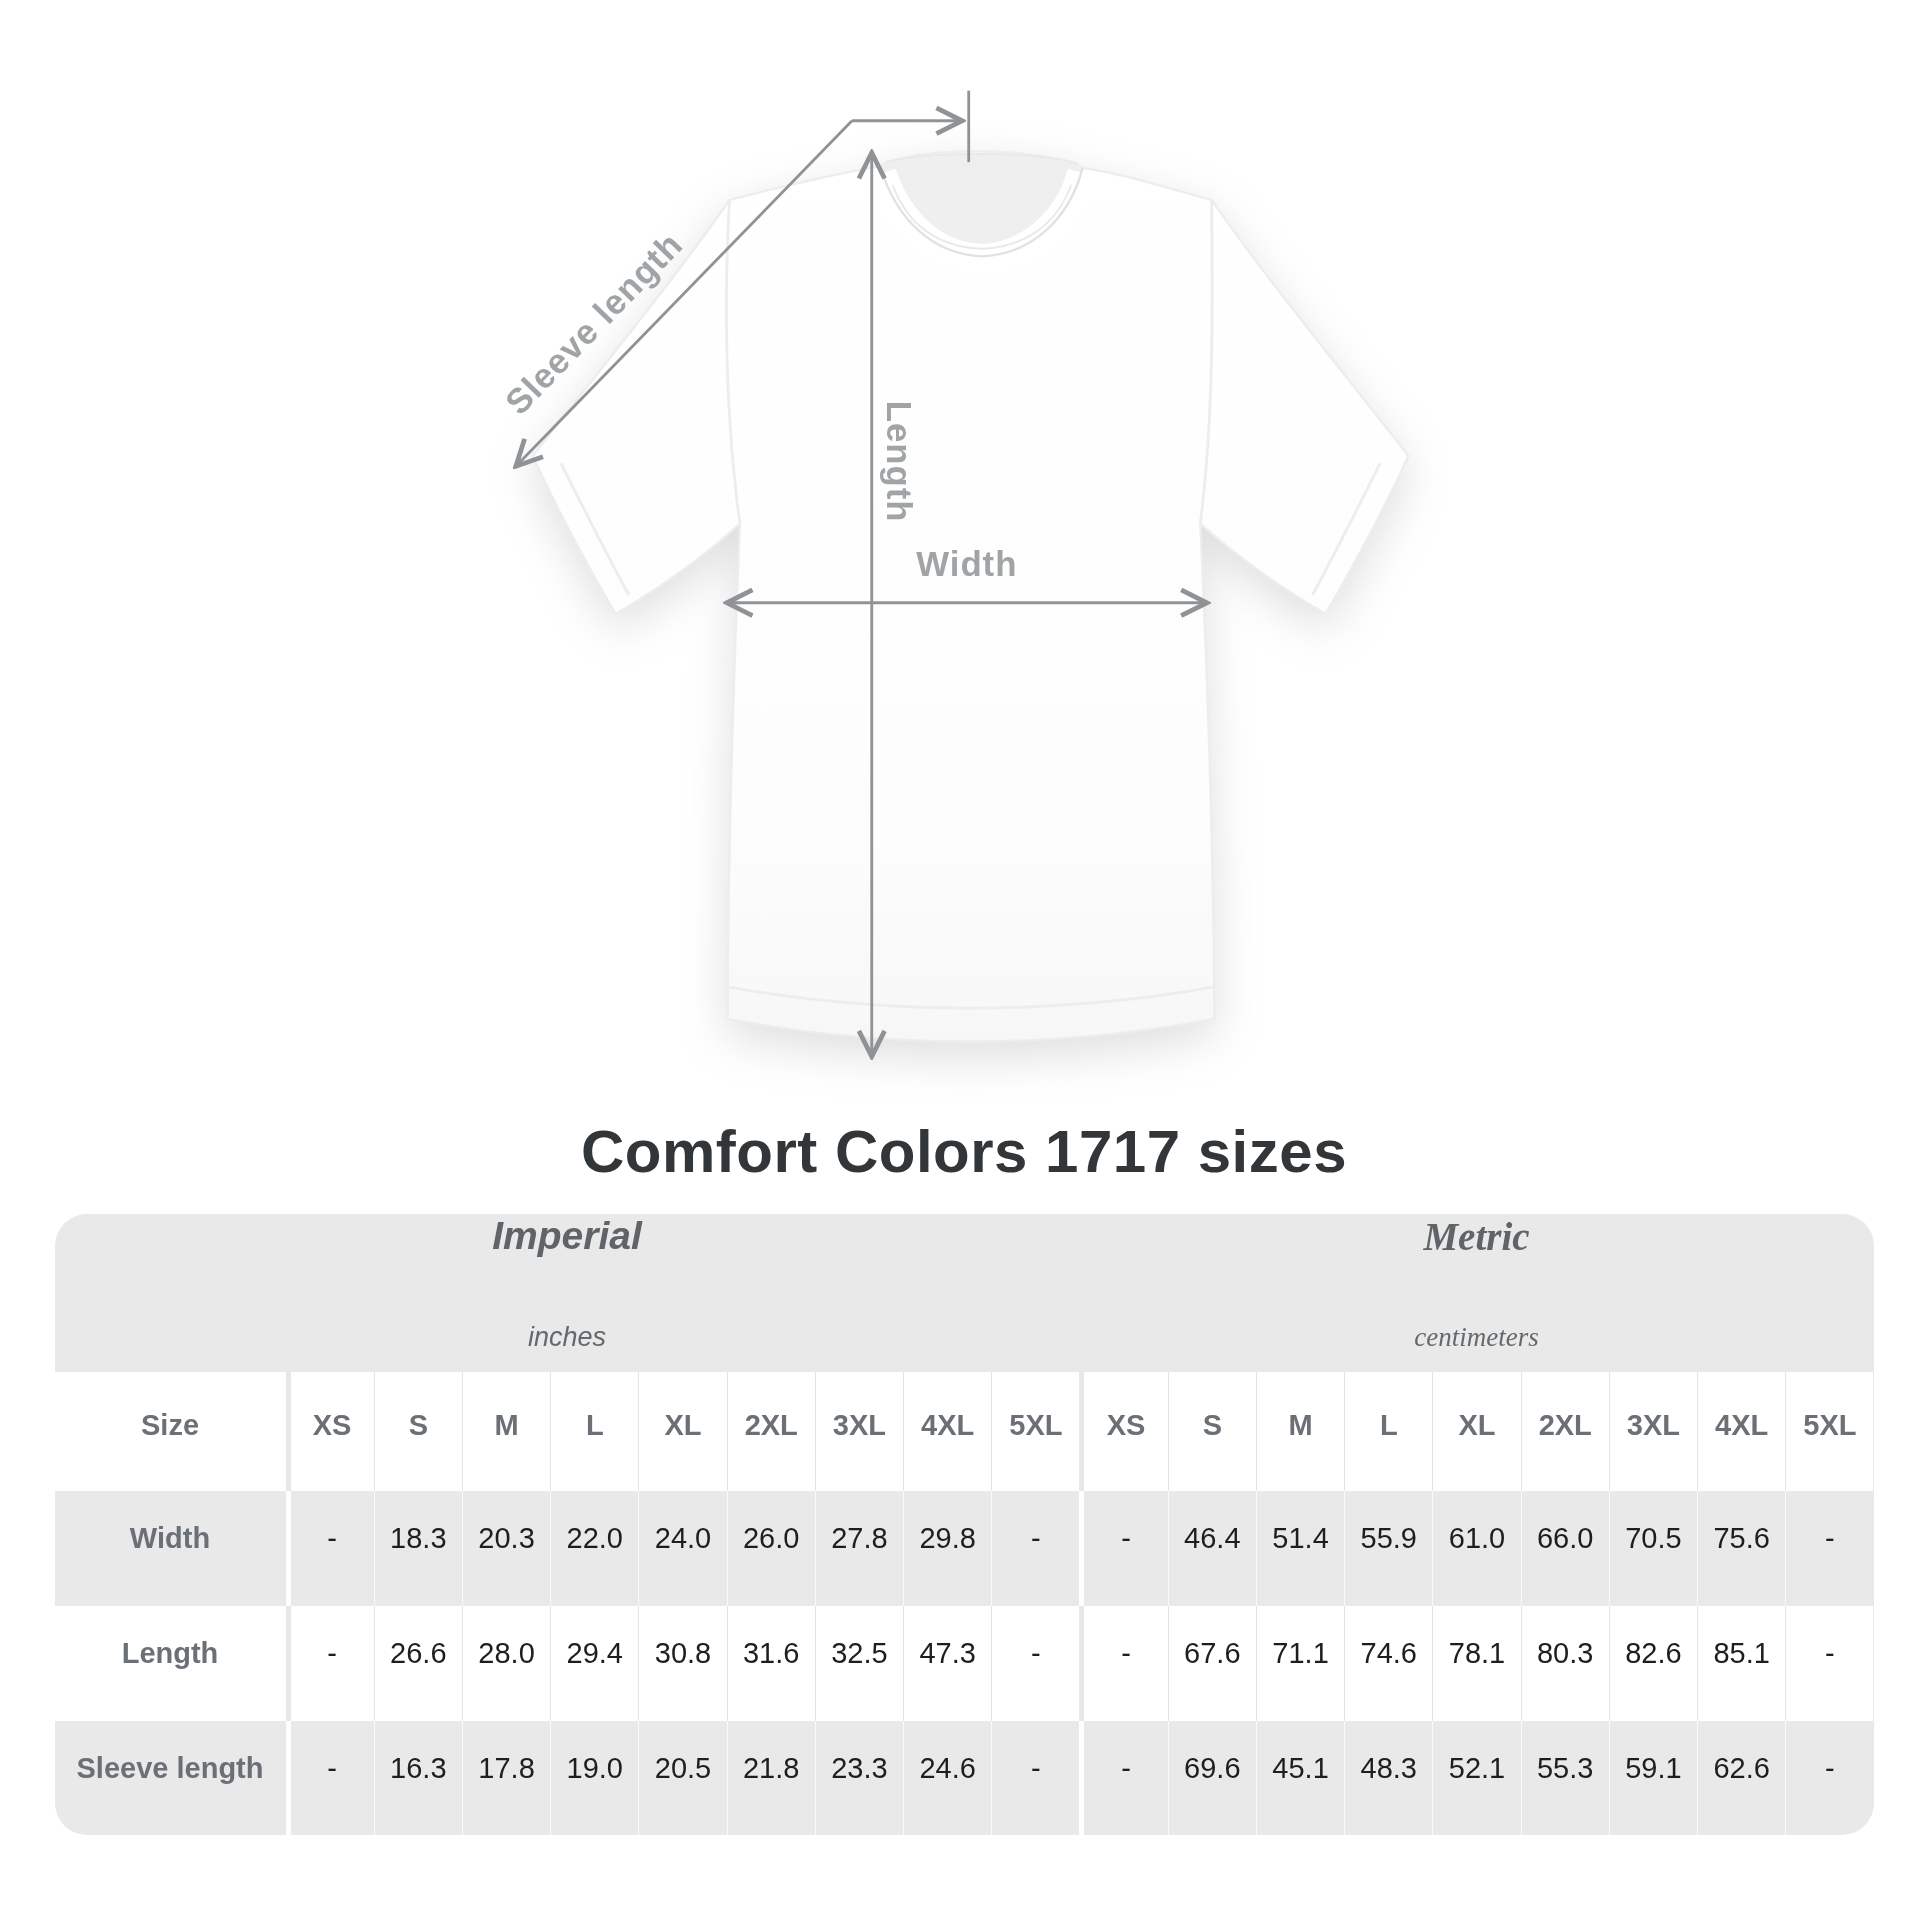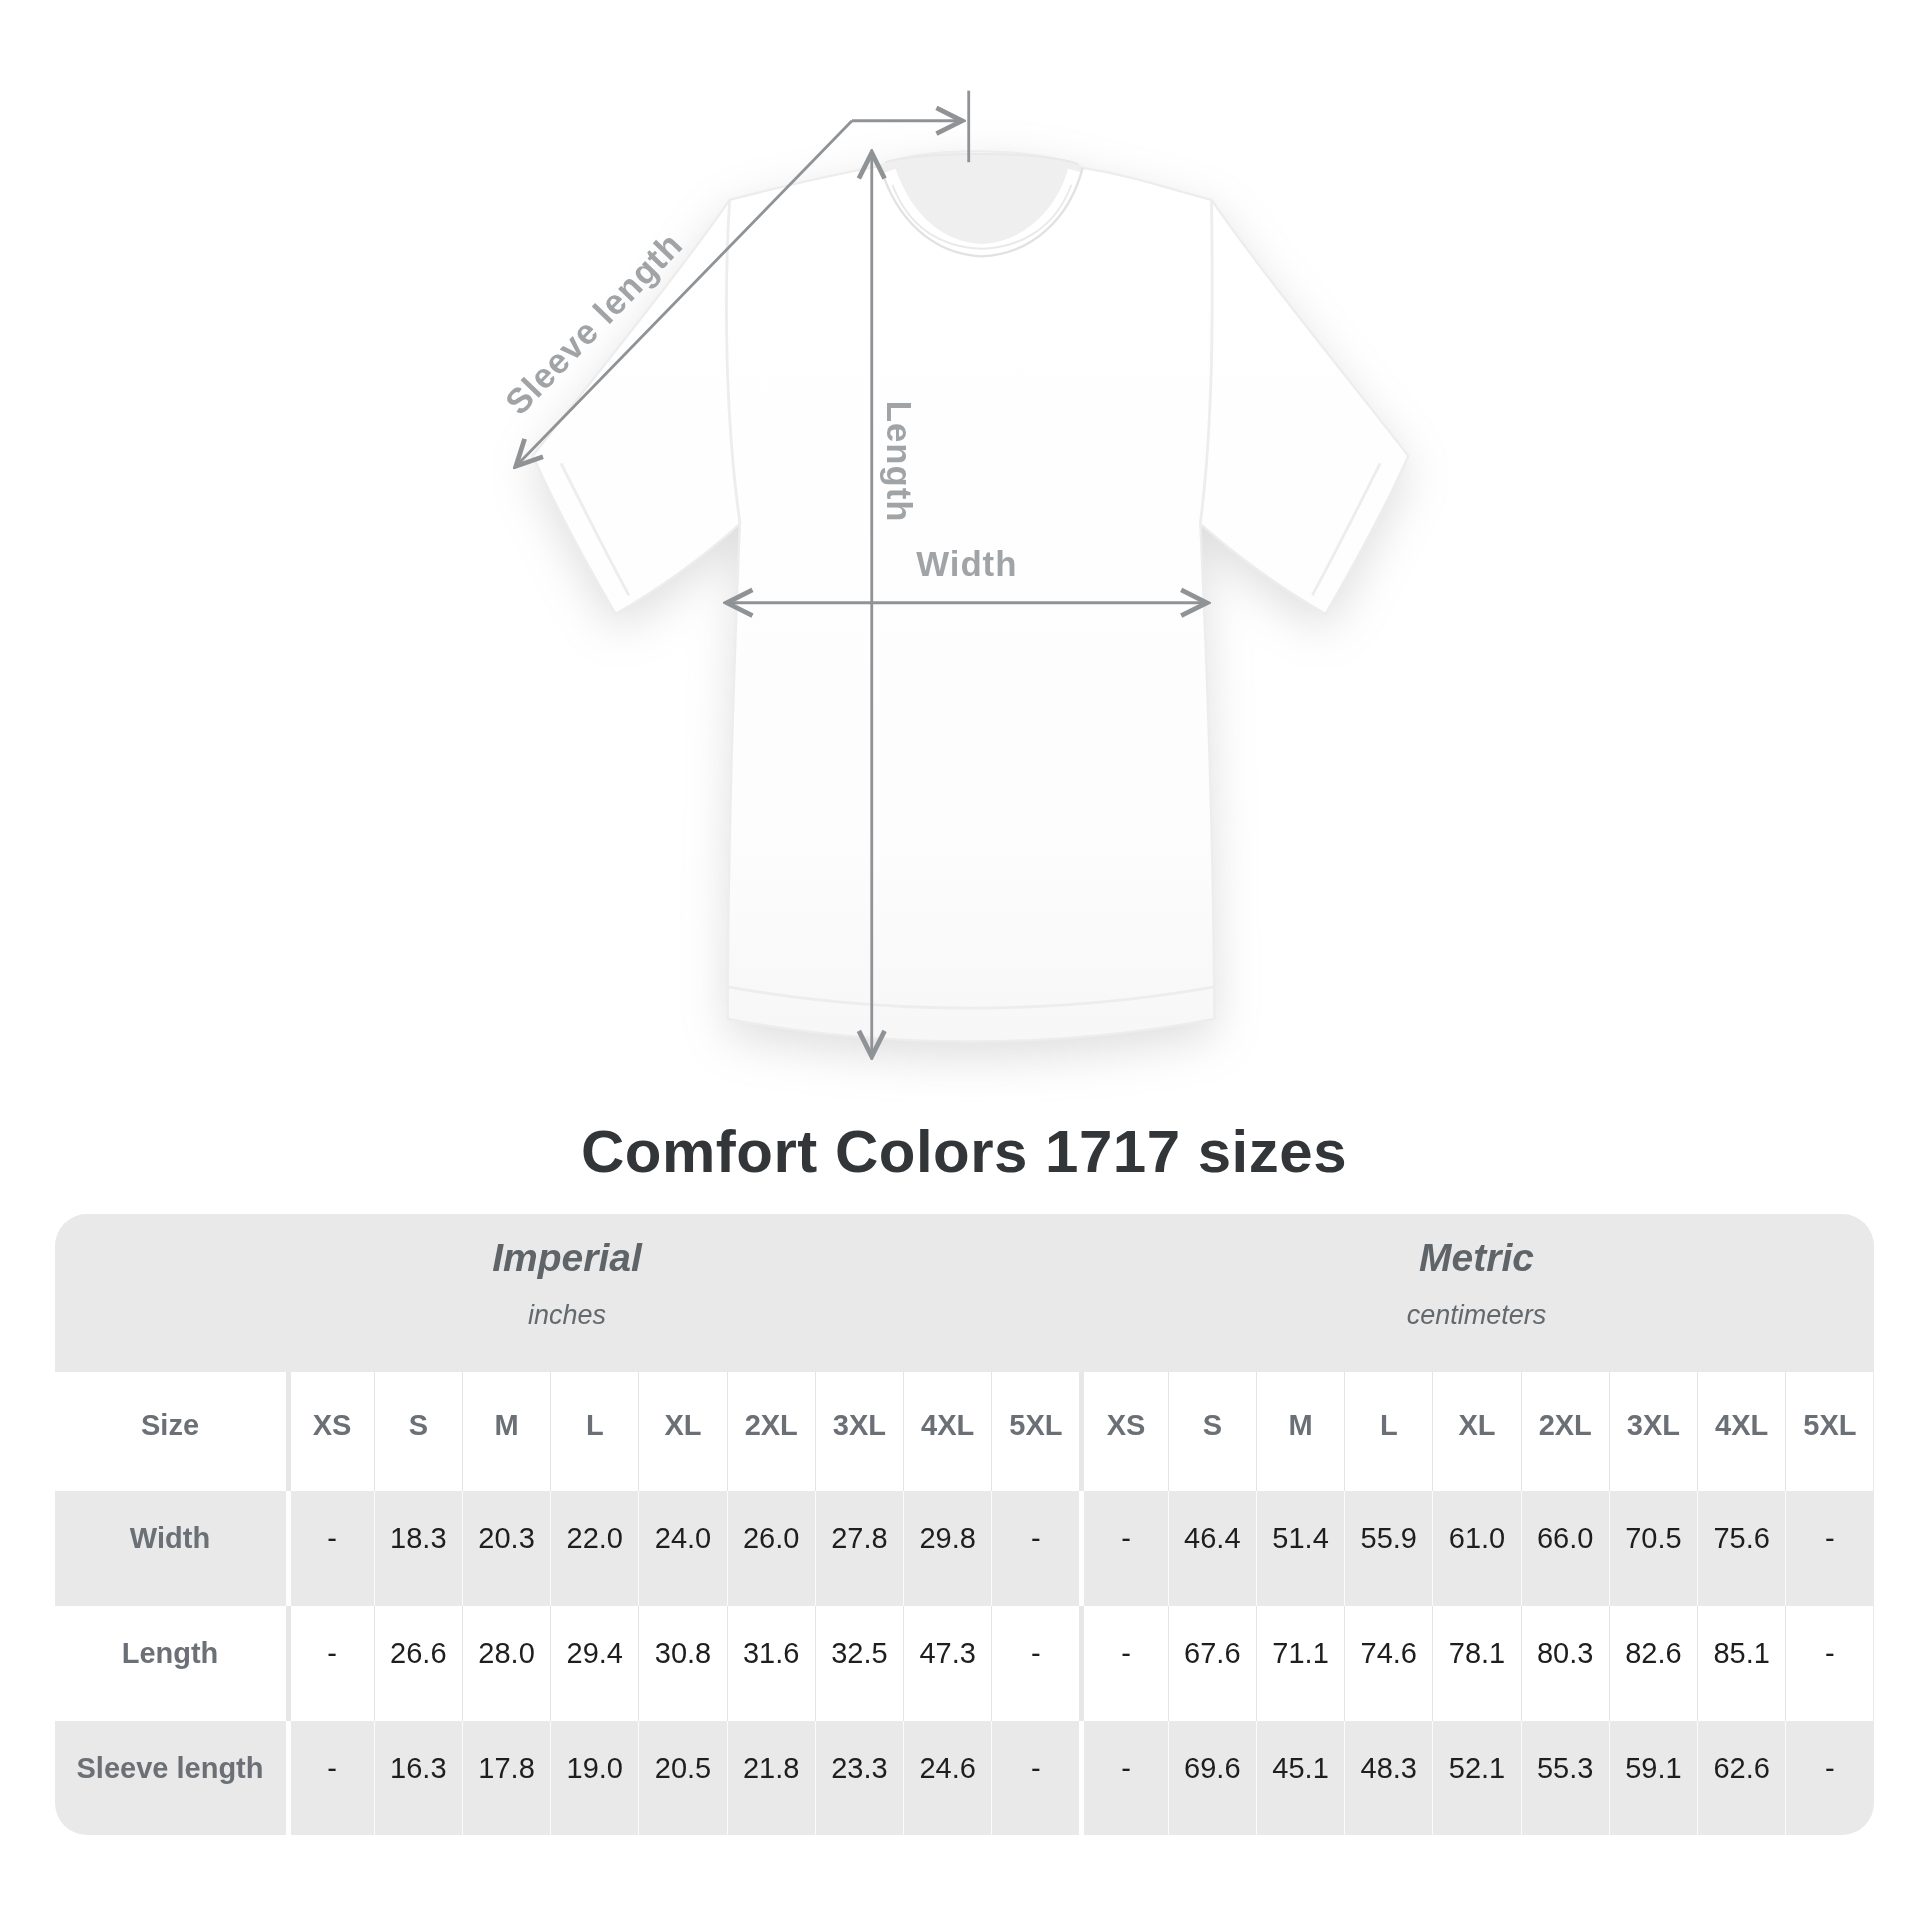--- a/index.html
+++ b/index.html
@@ -23,21 +23,21 @@
   .size-table {
     margin:28px auto 0; width:1819px; height:621px;
     background:#e9e9e9; border-radius:32px; overflow:hidden;
     display:grid;
     grid-template-columns:231px repeat(18, 1fr);
     grid-template-rows:158px 119px 115px 115px 115px;
     font-size:29px;
   }
   .c { display:flex; align-items:center; justify-content:center; }
   .group {
-    flex-direction:column; justify-content:center; gap:20px; padding-bottom:19px;
+    flex-direction:column; justify-content:space-between; gap:20px; padding-bottom:19px;
   }
   .group-label { font-size:39px; font-weight:700; font-style:italic; color:#5e6468; }
   .group-sub   { font-size:27px; font-style:italic; color:#63696d; }
 
   .row-white { background:#ffffff; }
   .row-gray  { background:transparent; }
 
   .hrow { padding-bottom:13px; }
   .drow { padding-bottom:21px; }
 
@@ -119,21 +119,21 @@
     <text class="measure-label" x="1027" y="612" text-anchor="middle">Width</text>
   </svg>
 
   <h1 class="title">Comfort Colors 1717 sizes</h1>
 
   <div class="size-table" id="size-grid">
       <div class="c group row-gray" style="grid-column: 1 / span 10;">
         <div class="group-label">Imperial</div>
         <div class="group-sub">inches</div>
       </div>
-      <div class="c group row-gray" style="grid-column: 11 / span 9;">
+      <div class="c group row-gray" style="grid-column: 11 / span 9; font-family: Liberation Serif, serif;">
         <div class="group-label">Metric</div>
         <div class="group-sub">centimeters</div>
       </div>
       <div class="c hrow th row-white">Size</div>
       <div class="c hrow th row-white sep thick">XS</div>
       <div class="c hrow th row-white sep">S</div>
       <div class="c hrow th row-white sep">M</div>
       <div class="c hrow th row-white sep">L</div>
       <div class="c hrow th row-white sep">XL</div>
       <div class="c hrow th row-white sep">2XL</div>

